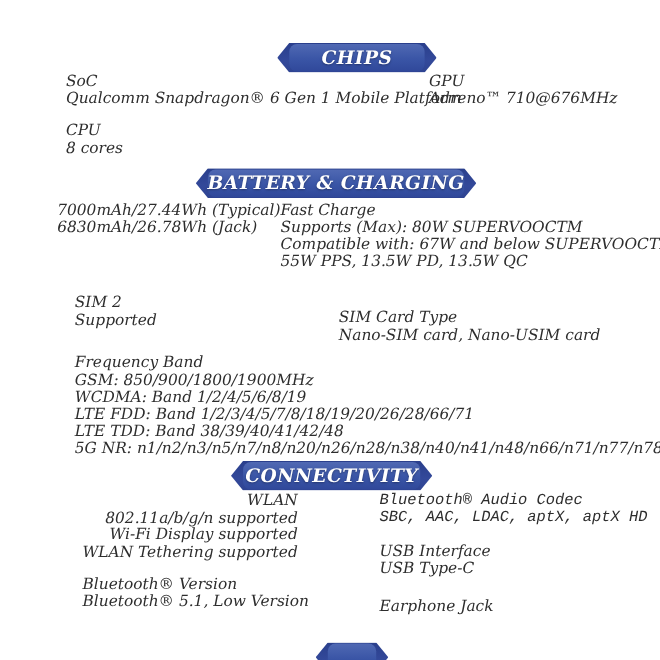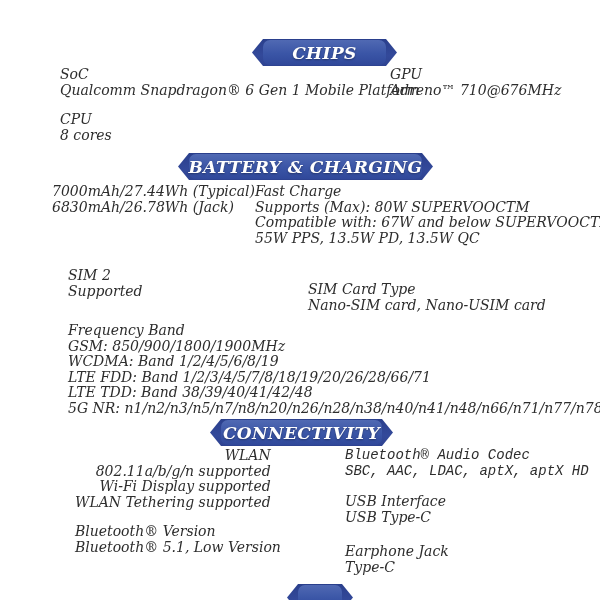--- a/index.html
+++ b/index.html
@@ -137,20 +137,19 @@
     <div class="line">USB Type-C</div>
   </div>
 
   <div class="block" style="left:75px; top:524px;">
     <div class="line">Bluetooth® Version</div>
     <div class="line">Bluetooth® 5.1, Low Version</div>
   </div>
 
   <div class="block" style="left:345px; top:504px;margin-top:40px;">
     <div class="line">Earphone Jack</div>
-    <div class="line">Type-C</div>
   </div>
 
   <div class="banner" style="left:287px; top:584px; width:66px;">
     <div class="banner-inner"></div>
   </div>
 
 </div>
 
 </body></html>

